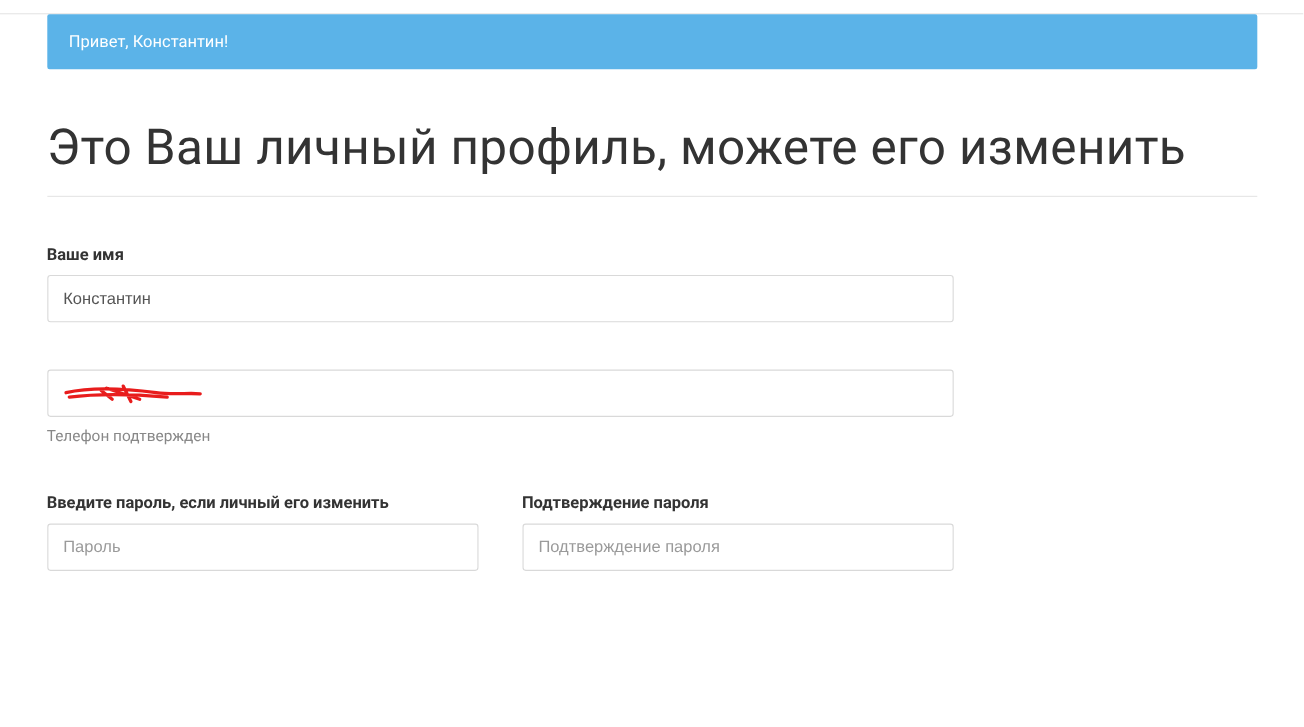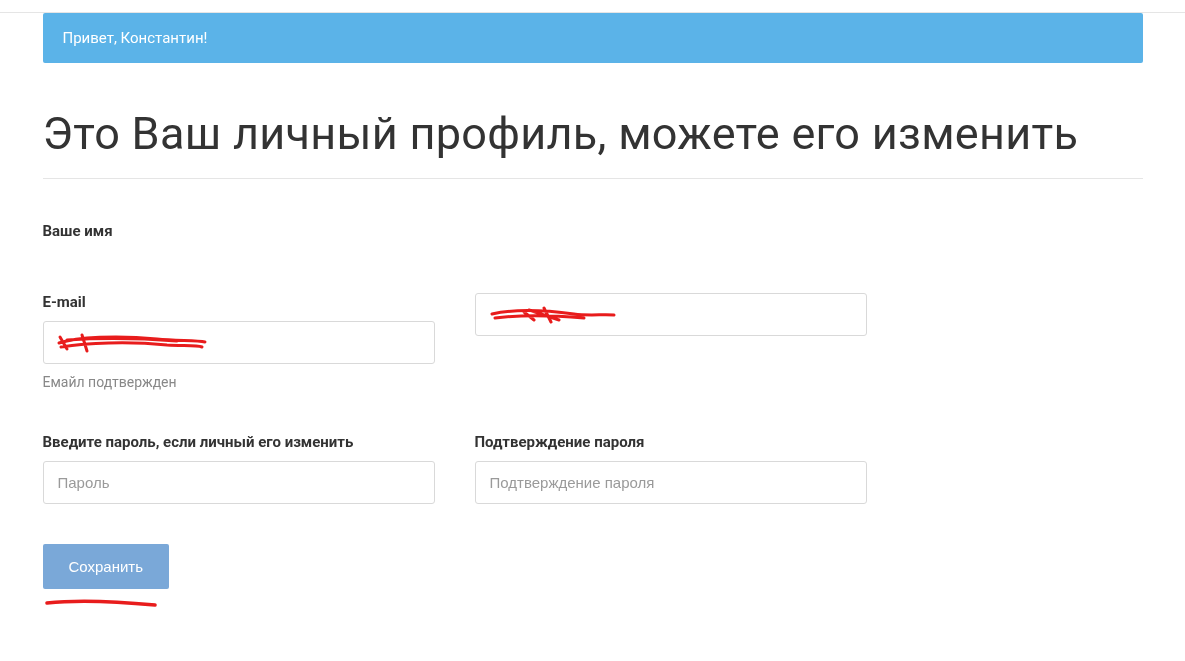--- a/index.html
+++ b/index.html
@@ -124,59 +124,45 @@
   </div>
 
   <h1 class="page-title">Это Ваш личный профиль, можете его изменить</h1>
   <hr class="title-divider">
 
   <form class="form">
 
     <div class="form-row">
       <div class="form-group full">
         <label class="form-label">Ваше имя</label>
+        <input type="text" class="form-input" value="Константин" style="">
       </div>
     </div>
 
     <div class="form-row half-row">
-      <div class="form-group">
-        <label class="form-label">E-mail</label>
-        <div class="redacted-wrap">
-          <input type="text" class="form-input" value="" style="">
-          <svg class="redacted" width="150" height="28" viewBox="0 0 150 28">
-            <path d="M2 14 C 20 8, 60 6, 100 10 C 120 12, 140 11, 148 13 M4 18 C 30 14, 70 12, 110 16 C 125 17, 140 16, 145 18 M10 11 C 40 9, 80 9, 120 12 M3 8 L 10 20 M 25 6 L 30 22" stroke="#e81c1c" stroke-width="3" fill="none" stroke-linecap="round"></path>
-          </svg>
-        </div>
-        <div class="helper-text">Емайл подтвержден</div>
-      </div>
 
       <div class="form-group">
         <div class="redacted-wrap">
           <input type="text" class="form-input" value="" style="">
           <svg class="redacted" width="130" height="26" viewBox="0 0 130 26">
             <path d="M3 12 C 25 7, 55 8, 85 12 C 100 14, 115 12, 125 13 M6 16 C 30 13, 60 13, 95 16 M 40 8 L 70 18 M 55 6 L 62 20 M 35 10 L 45 18" stroke="#e81c1c" stroke-width="3" fill="none" stroke-linecap="round"></path>
           </svg>
         </div>
+        <div class="helper-text">Телефон подтвержден</div>
       </div>
     </div>
 
     <div class="form-row half-row">
       <div class="form-group">
         <label class="form-label">Введите пароль, если личный его изменить</label>
         <input type="password" class="form-input" placeholder="Пароль" style="">
       </div>
 
       <div class="form-group">
         <label class="form-label">Подтверждение пароля</label>
         <input type="password" class="form-input" placeholder="Подтверждение пароля" style="">
       </div>
     </div>
 
-    <div>
-      <button type="button" class="btn-save">Сохранить</button>
-      <svg class="underline-mark" width="118" height="14" viewBox="0 0 118 14" style="display:block;">
-        <path d="M4 6 C 30 3, 70 4, 112 8" stroke="#e81c1c" stroke-width="3.5" fill="none" stroke-linecap="round"></path>
-      </svg>
-    </div>
 
   </form>
 
 </div>
 
 </body></html>

